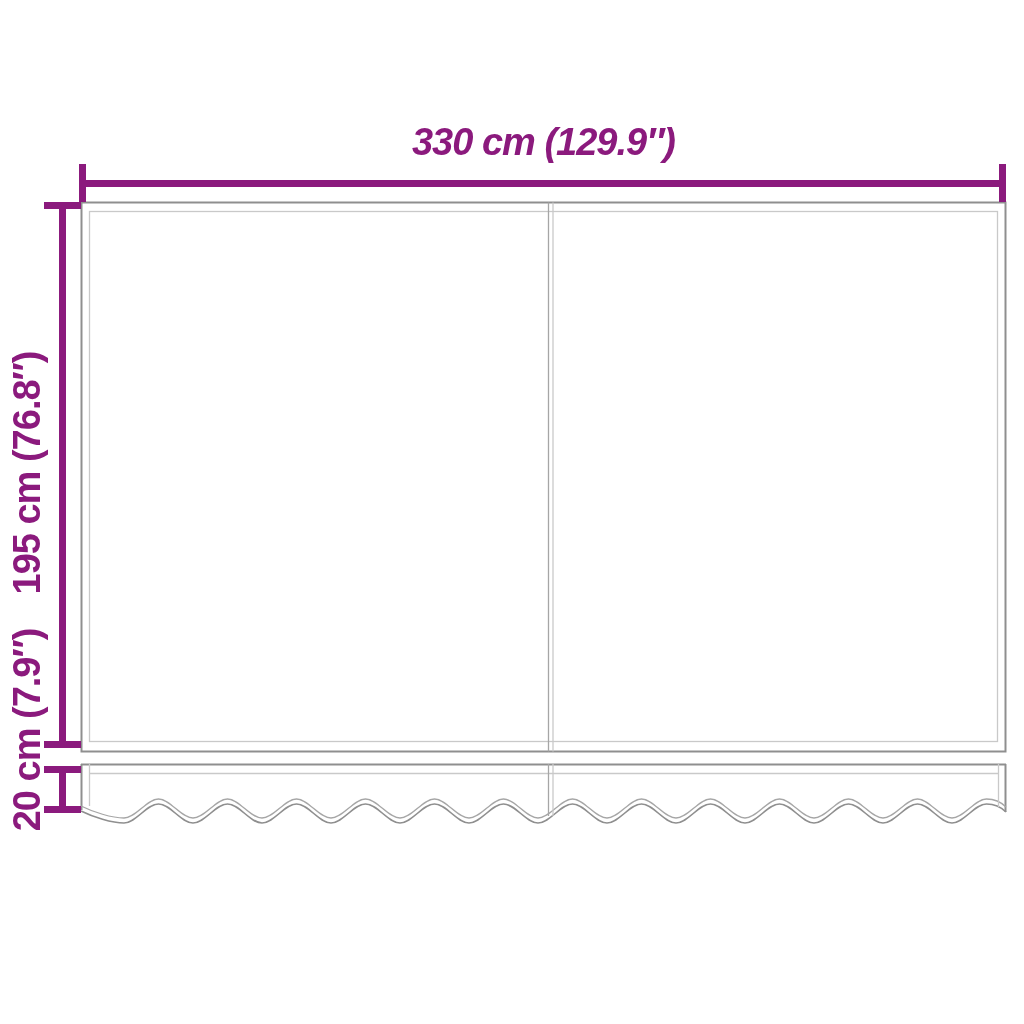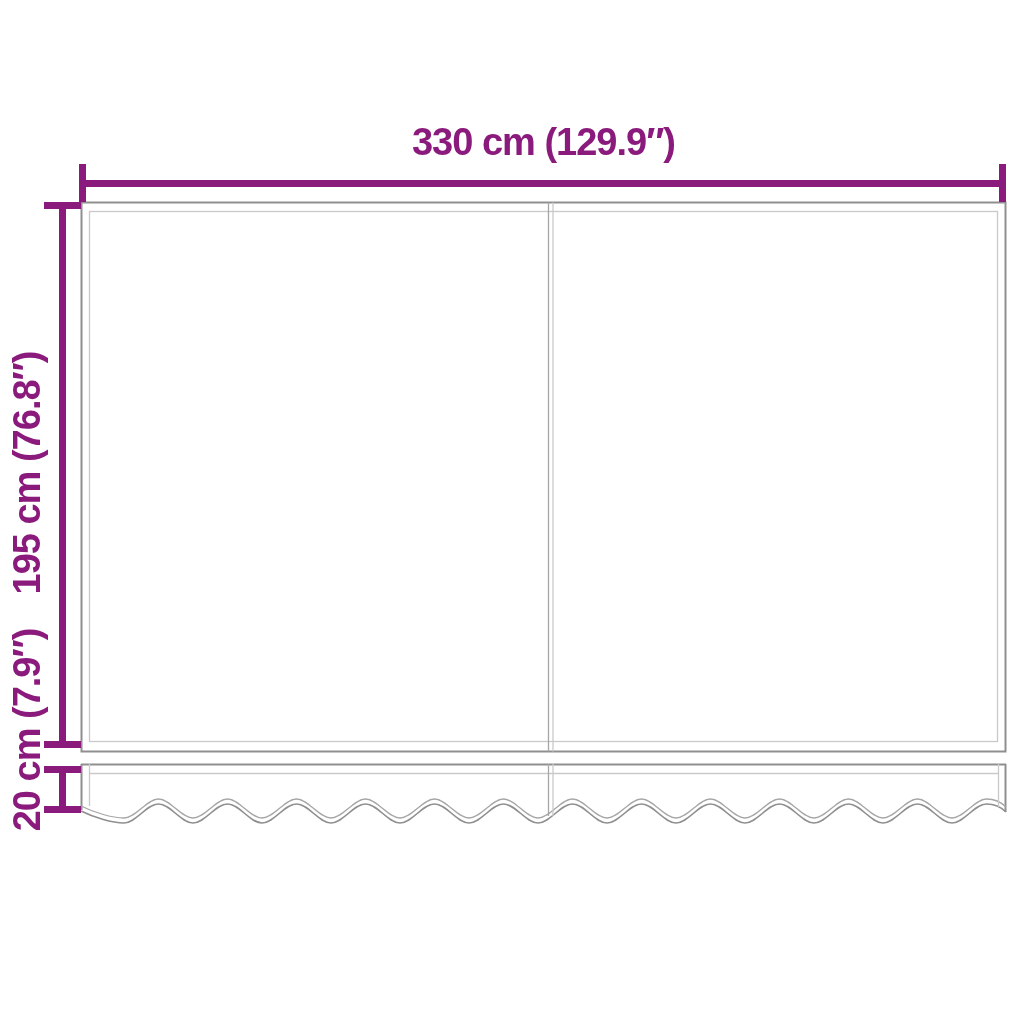--- a/index.html
+++ b/index.html
@@ -49,21 +49,21 @@
       <use href="#wave" fill="none" stroke="var(--outline-dark)" stroke-width="1.6"></use>
       <use href="#wave" transform="translate(0,-5)" fill="none" stroke="var(--outline-mid)" stroke-width="1.3"></use>
       <line x1="89" y1="773.5" x2="998" y2="773.5" stroke="var(--outline-light)" stroke-width="1.3"></line>
       <line x1="89.5" y1="764" x2="89.5" y2="806" stroke="var(--outline-light)" stroke-width="1.3"></line>
       <line x1="998.5" y1="764" x2="998.5" y2="807" stroke="var(--outline-light)" stroke-width="1.3"></line>
       <line x1="548.5" y1="764" x2="548.5" y2="816" stroke="var(--outline-mid)" stroke-width="1.3"></line>
       <line x1="553" y1="764" x2="553" y2="816" stroke="var(--outline-light)" stroke-width="1.3"></line>
     </g>
   </svg>
 
-  <div class="dim-label" style="left:81px;top:121px;width:925px;">330 cm (129.9″)</div>
+  <div class="dim-label" style="left:81px;top:121px;width:925px;font-style:italic;">330 cm (129.9″)</div>
   <div class="dim" style="left:82px;top:180px;width:921px;height:7px;"></div>
   <div class="dim" style="left:79px;top:164px;width:7px;height:38px;"></div>
   <div class="dim" style="left:999px;top:164px;width:7px;height:38px;"></div>
 
   <div class="dim-label vertical" style="left:-253px;top:452px;width:560px;height:42px;">195 cm (76.8″)</div>
   <div class="dim" style="left:59px;top:202px;width:7px;height:546px;"></div>
   <div class="dim" style="left:44px;top:202px;width:37px;height:7px;"></div>
   <div class="dim" style="left:44px;top:741px;width:37px;height:7px;"></div>
 
   <div class="dim-label vertical" style="left:-253px;top:709px;width:560px;height:42px;">20 cm (7.9″)</div>

